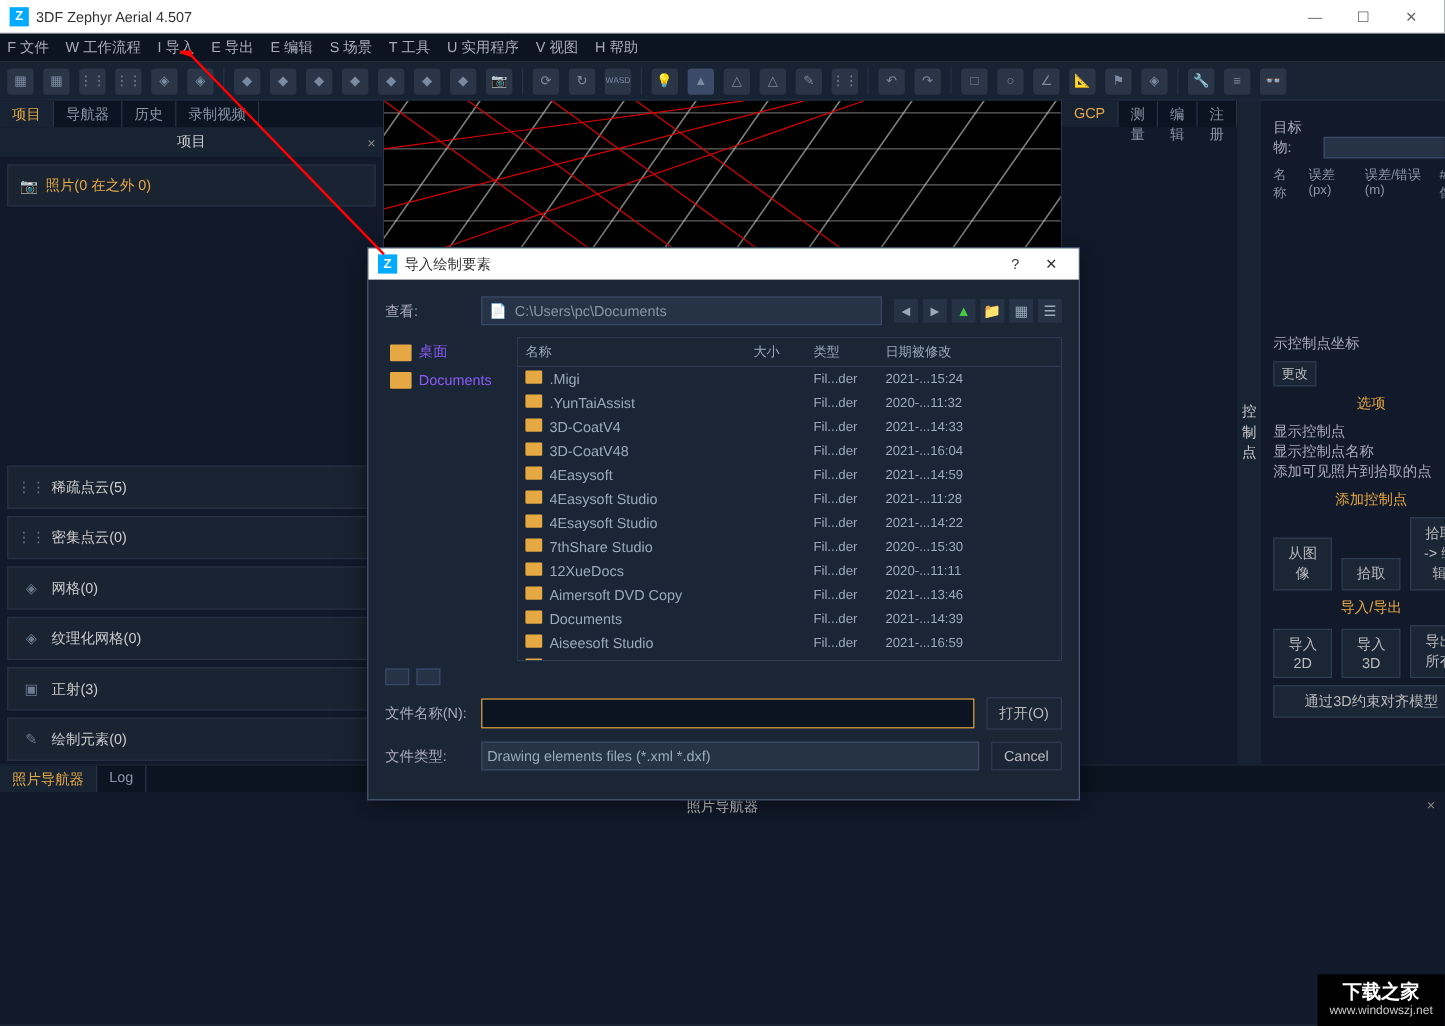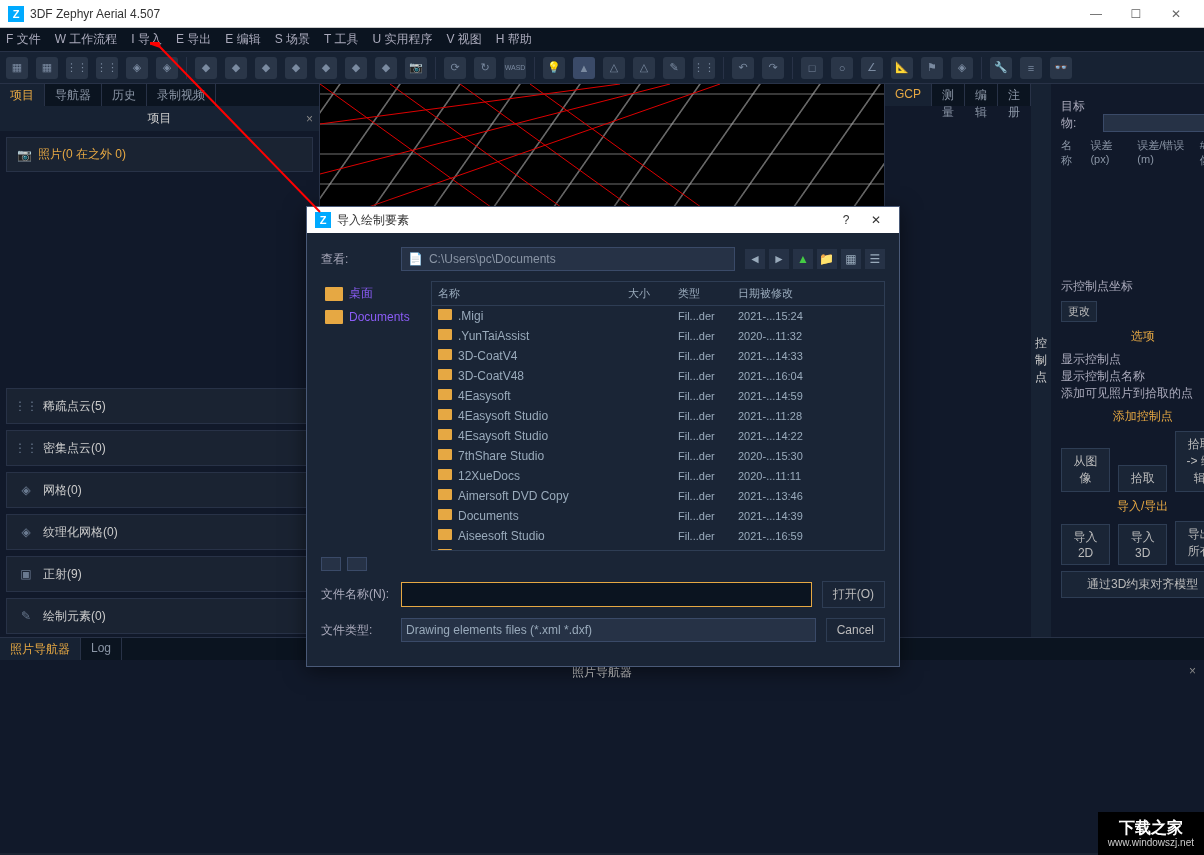--- a/index.html
+++ b/index.html
@@ -169,21 +169,21 @@
     <div class="list-item">
         <span class="icn">◈</span>
         <span>网格(0)</span>
       </div>
     <div class="list-item">
         <span class="icn">◈</span>
         <span>纹理化网格(0)</span>
       </div>
     <div class="list-item">
         <span class="icn">▣</span>
-        <span>正射(9)</span>
+        <span>正射(3)</span>
       </div>
     <div class="list-item">
         <span class="icn">✎</span>
         <span>绘制元素(0)</span>
       </div>
   </div>
 
   <div class="viewport">
     <svg>
       <defs>

